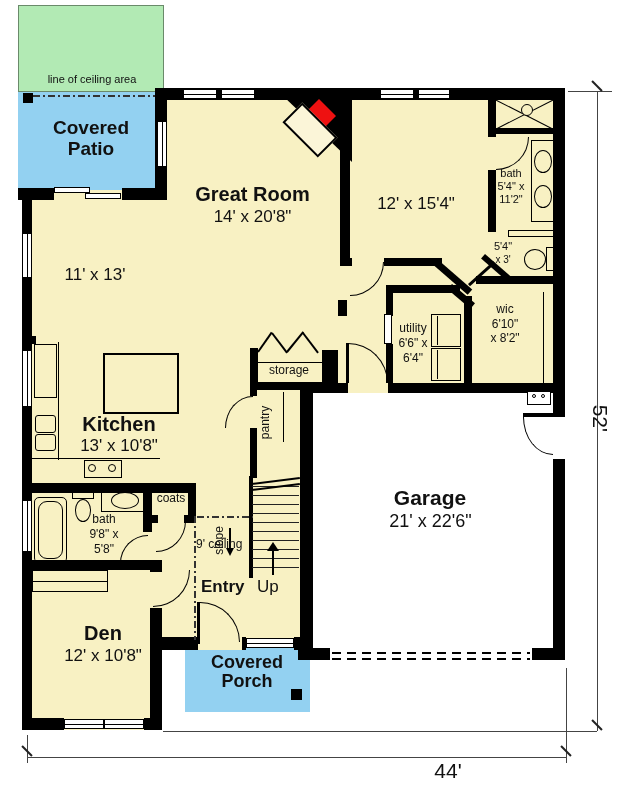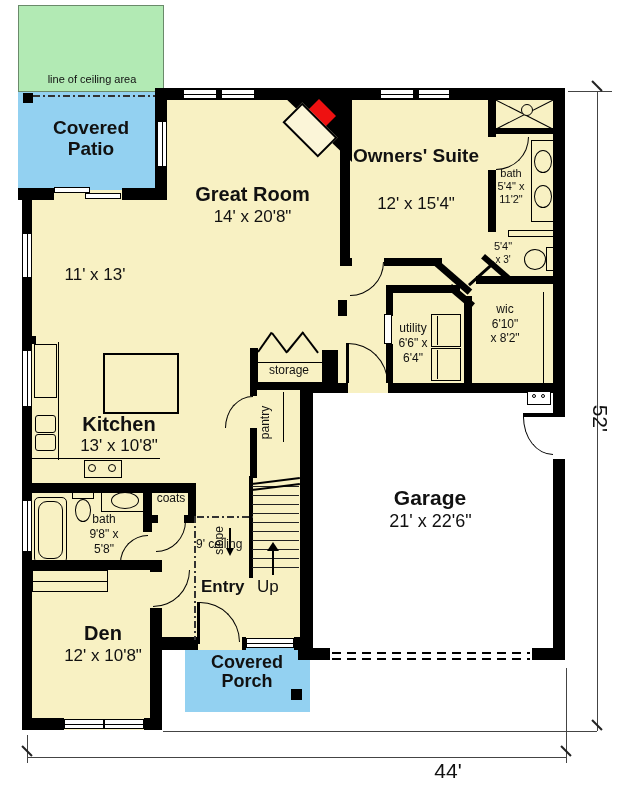--- a/index.html
+++ b/index.html
@@ -194,21 +194,20 @@
   <div class="fx" style="left:75px;top:499px;width:16px;height:23px;border-radius:50%;"></div>
   <div class="fx" style="left:101px;top:487px;width:49px;height:25px;"></div>
   <div class="fx" style="left:111px;top:492px;width:28px;height:17px;border-radius:50%;"></div>
   <div class="fx" style="left:32px;top:570px;width:76px;height:22px;"></div>
   <div class="ln" style="left:32px;top:581px;width:76px;height:1px;"></div>
   <div class="ln" style="left:258px;top:362px;width:64px;height:1px;"></div>
   <div class="ln" style="left:283px;top:392px;width:1px;height:50px;"></div>
 
   <div class="lbl c b" style="left:175px;top:184px;width:155px;font-size:20px;">Great Room</div>
   <div class="lbl c" style="left:175px;top:208px;width:155px;font-size:17px;">14' x 20'8"</div>
-  <div class="lbl c b wrap" style="left:352px;top:146px;width:128px;font-size:19px;">Owners' Suite</div>
   <div class="lbl c" style="left:352px;top:195px;width:128px;font-size:17px;">12' x 15'4"</div>
   <div class="lbl c" style="left:45px;top:266px;width:100px;font-size:17px;">11' x 13'</div>
   <div class="lbl c b" style="left:64px;top:414px;width:110px;font-size:20px;">Kitchen</div>
   <div class="lbl c" style="left:64px;top:437px;width:110px;font-size:17px;">13' x 10'8"</div>
   <div class="lbl c b" style="left:365px;top:487px;width:130px;font-size:21px;">Garage</div>
   <div class="lbl c" style="left:363px;top:512px;width:135px;font-size:18px;">21' x 22'6"</div>
   <div class="lbl c b" style="left:53px;top:623px;width:100px;font-size:20px;">Den</div>
   <div class="lbl c" style="left:50px;top:647px;width:106px;font-size:17px;">12' x 10'8"</div>
   <div class="lbl b" style="left:201px;top:578px;font-size:17px;">Entry</div>
   <div class="lbl" style="left:257px;top:578px;font-size:17px;">Up</div>

